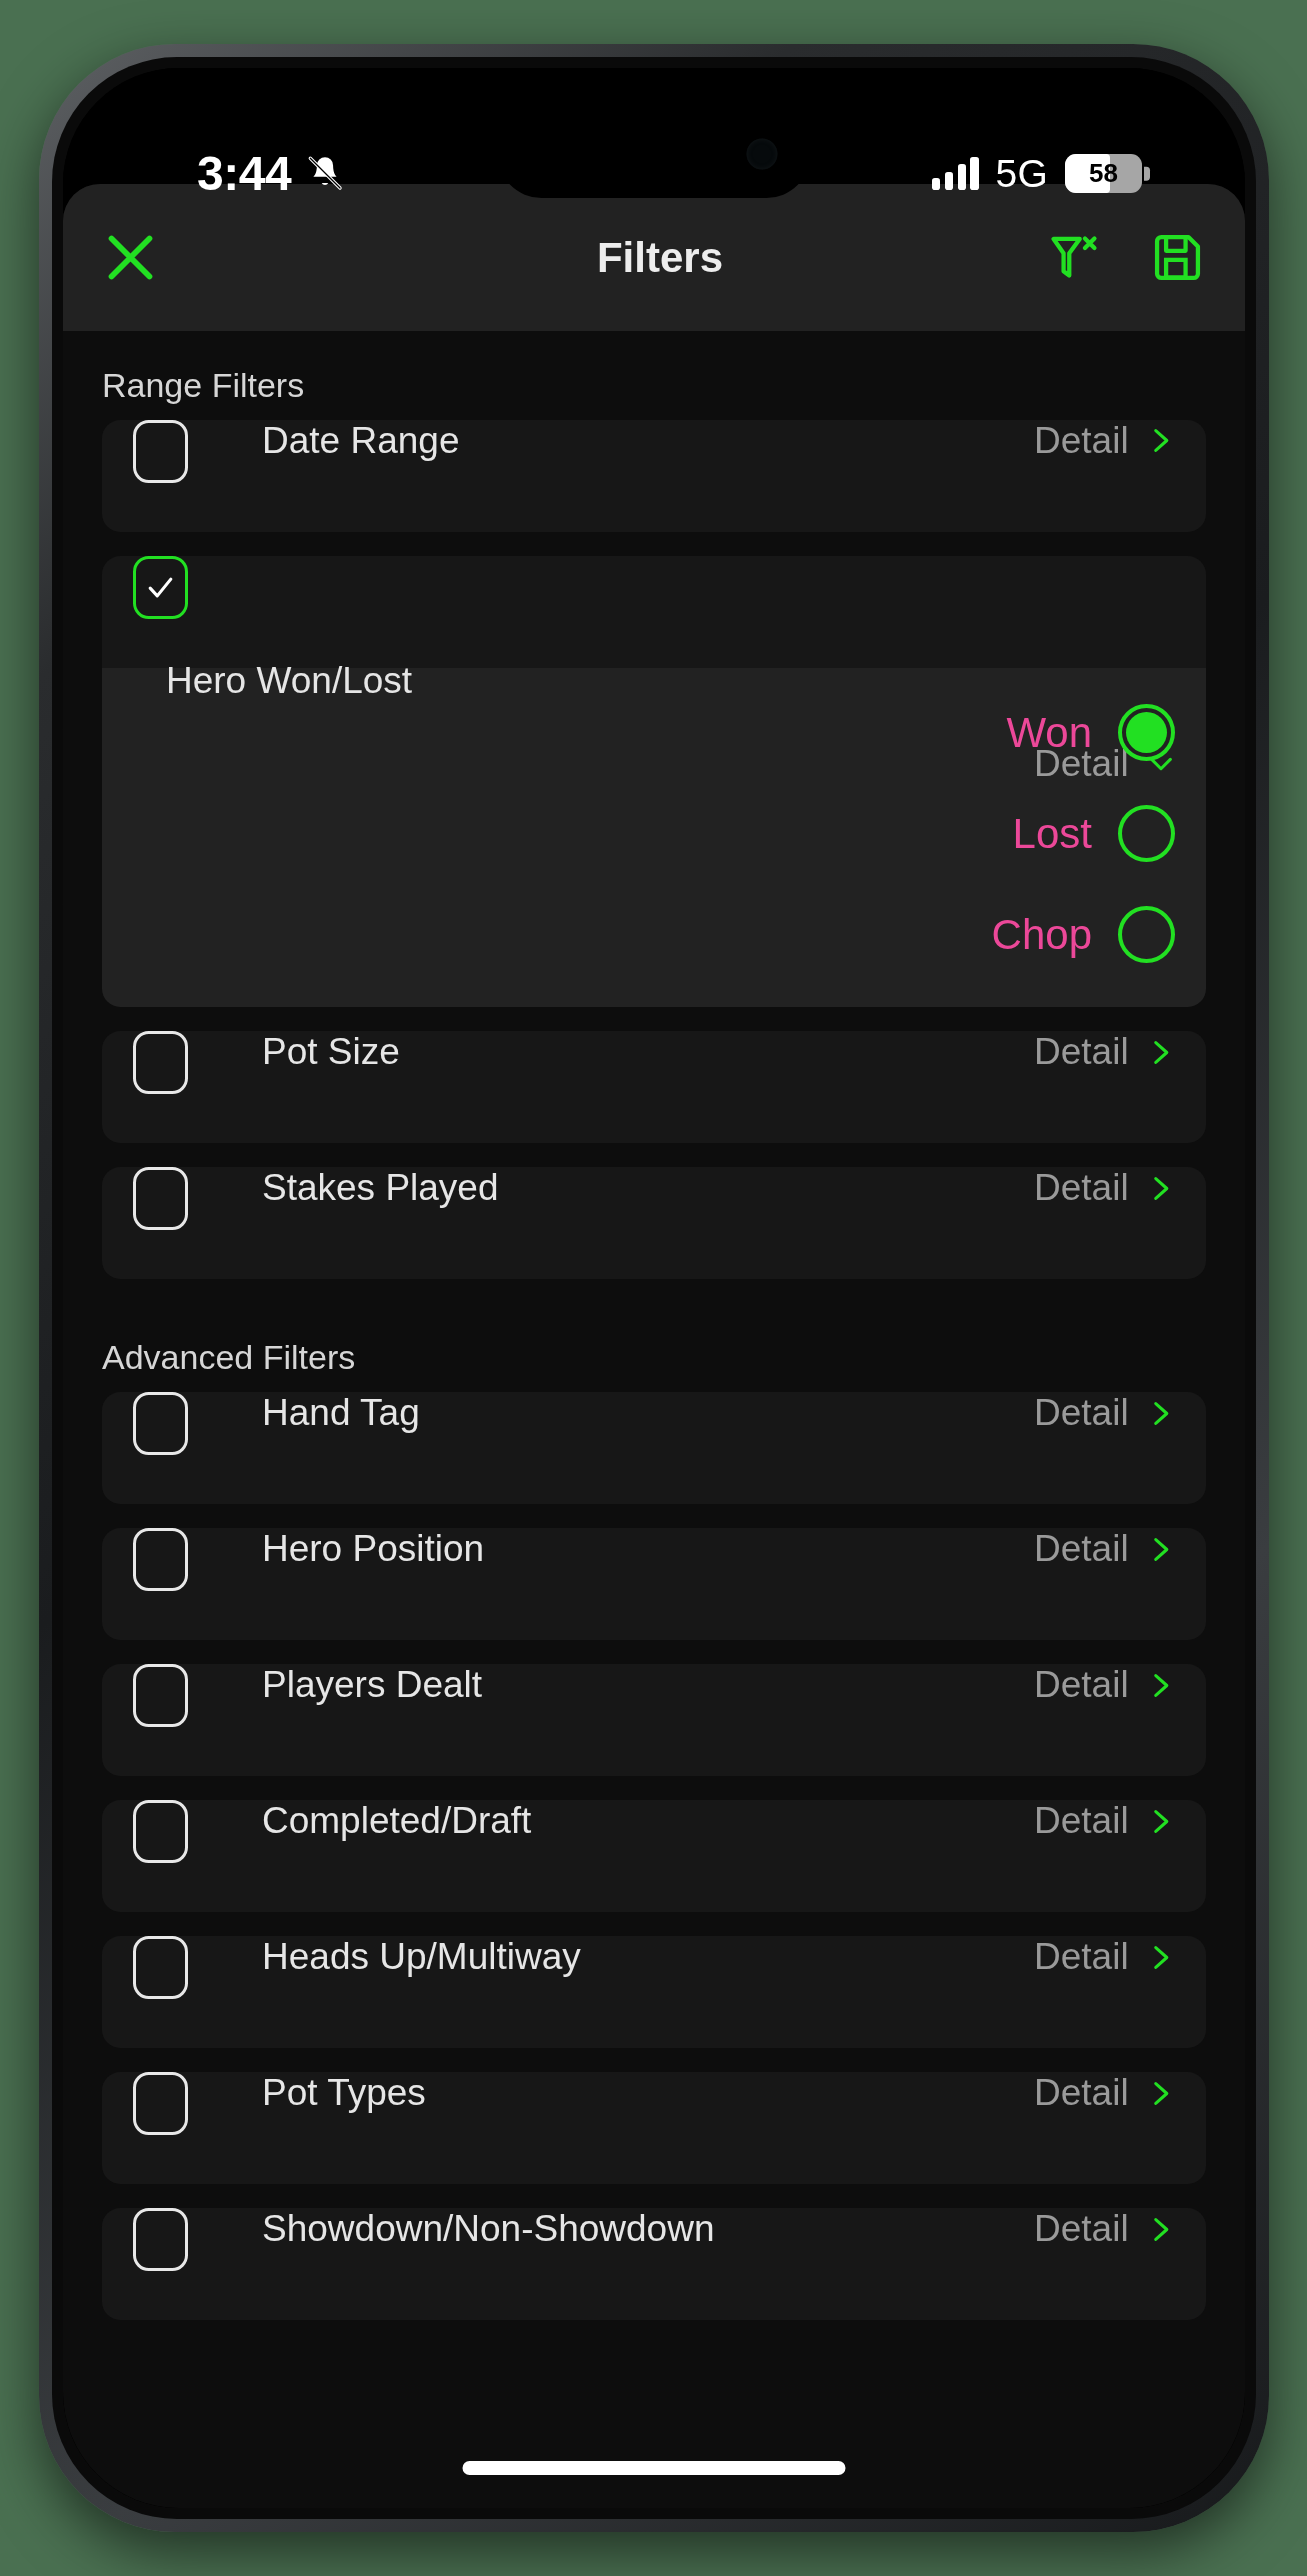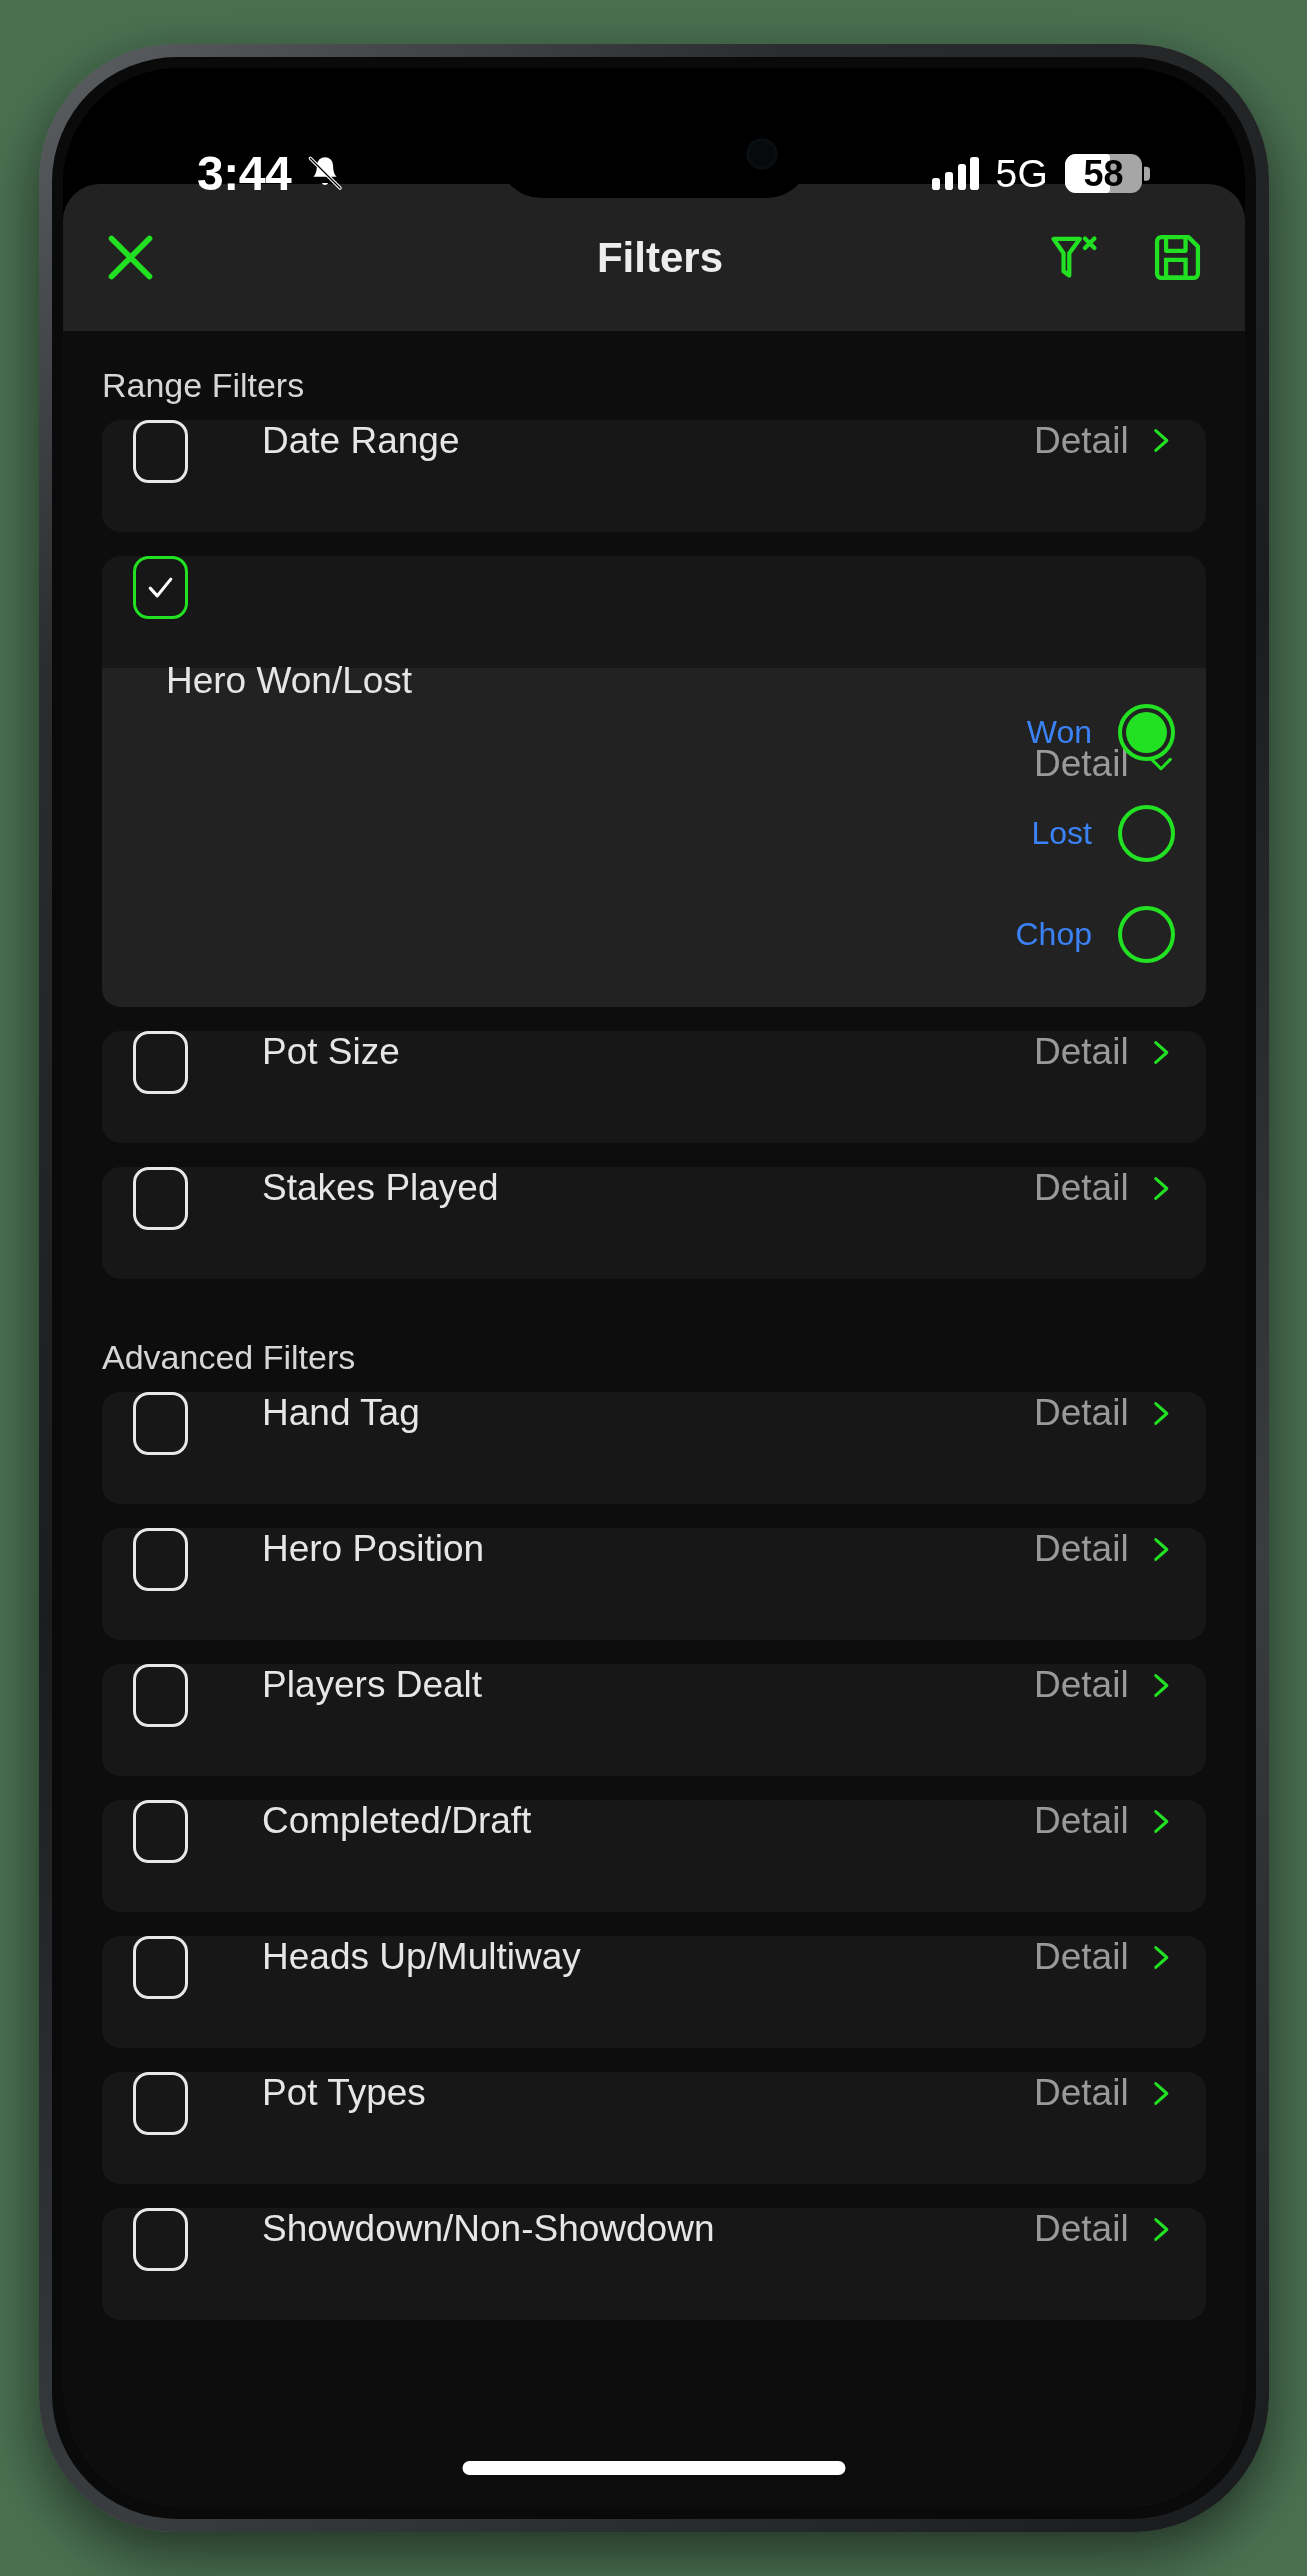--- a/index.html
+++ b/index.html
@@ -109,21 +109,21 @@
     left: 0; top: 0; bottom: 0;
     width: 58%;
     background: #ffffff;
     border-radius: 11px 3.7px 3.7px 11px;
   }
   .battery-pct {
     position: relative;
     width: 100%;
     text-align: center;
     color: #000000;
-    font-size: 36px;
+    font-size: 26px;
     font-weight: bold;
     z-index: 2;
   }
   .battery-cap {
     position: absolute;
     right: -8.3px;
     top: 50%;
     transform: translateY(-50%);
     width: 6.4px; height: 14.7px;
     background: #a6a6a6;
@@ -265,22 +265,22 @@
   }
   .option-row {
     display: flex;
     align-items: center;
     justify-content: flex-end;
     gap: 26px;
     height: 101px;
     cursor: pointer;
   }
   .option-label {
-    color: #3b82f6;
-    font-size: 32px;
+    color: #ec4899;
+    font-size: 42px;
   }
   .radio {
     width: 57px; height: 57px;
     border: 4.6px solid #22e022;
     border-radius: 50%;
     flex: 0 0 auto;
     display: flex;
     align-items: center;
     justify-content: center;
   }

